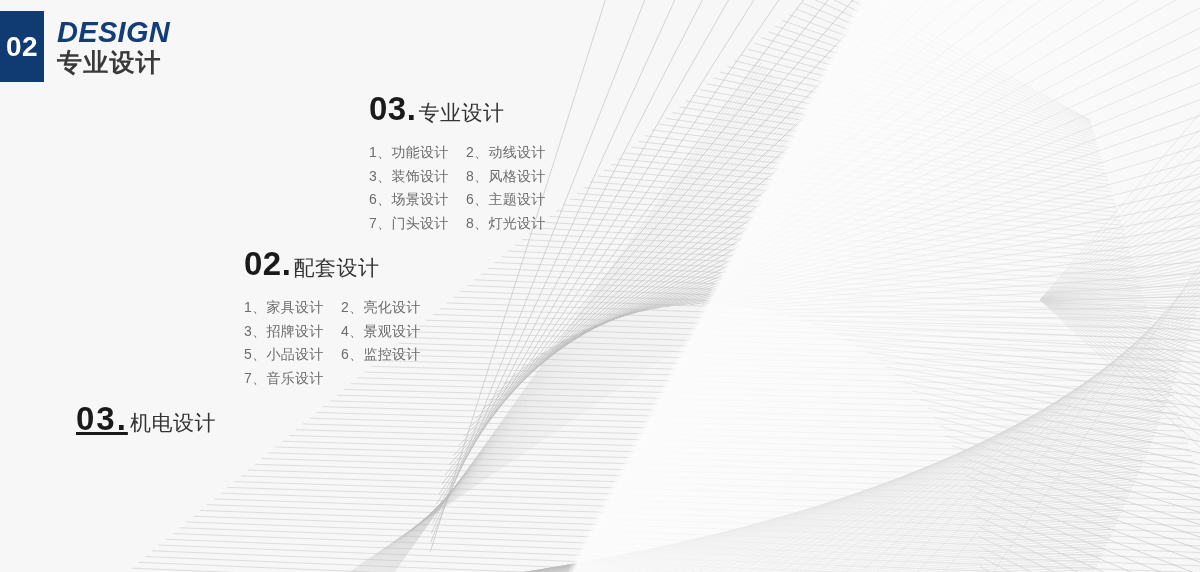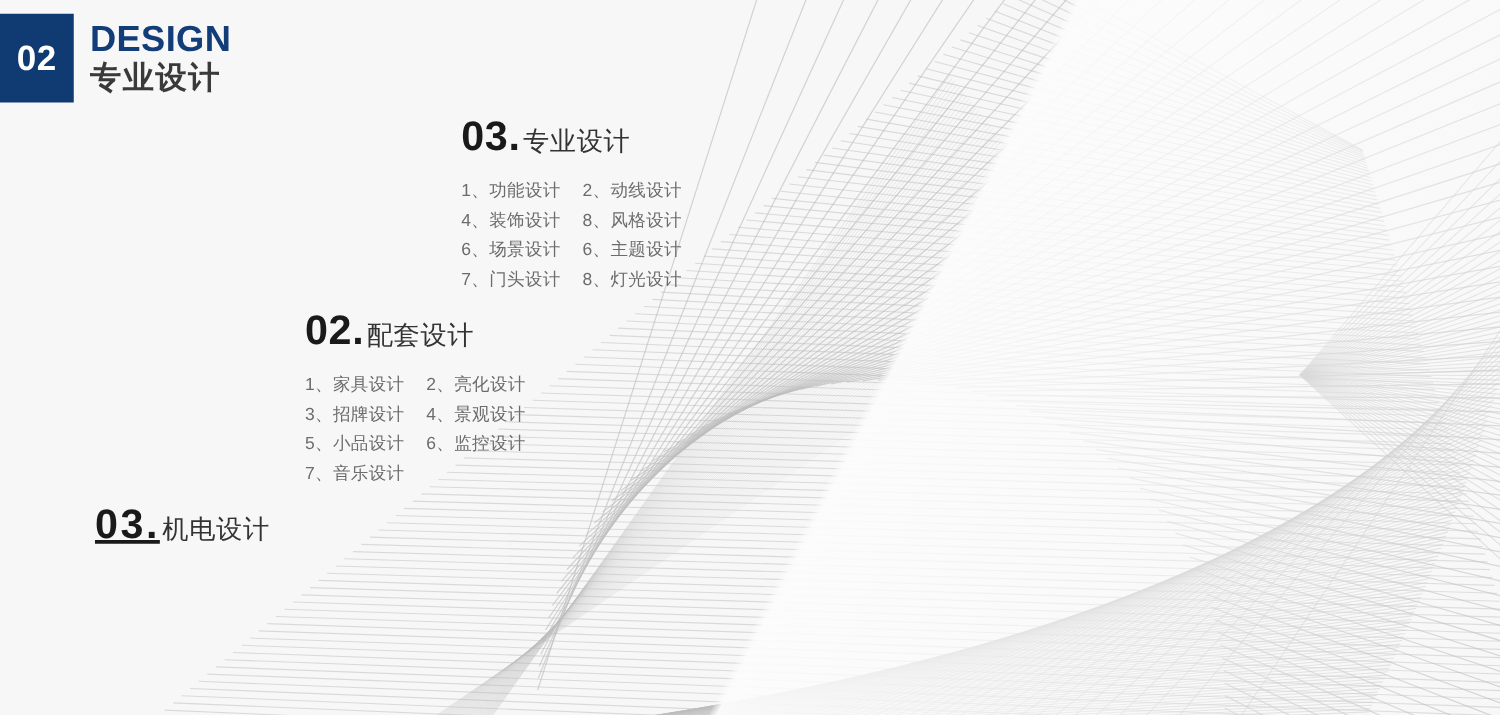--- a/index.html
+++ b/index.html
@@ -58,21 +58,21 @@
   
   #brand {
     position: absolute;
     left: 0;
     top: 11px;
     display: flex;
     align-items: stretch;
     z-index: 5;
   }
   #brand-badge {
-    width: 59px;
+    width: 44px;
     height: 71px;
     background: #103a72;
     display: flex;
     align-items: center;
     justify-content: center;
     flex: none;
   }
   #brand-badge-num {
     color: #ffffff;
     font-size: 28px;
@@ -85,20 +85,21 @@
     display: flex;
     flex-direction: column;
     justify-content: center;
   }
   #brand-en {
     color: #123d78;
     font-size: 29px;
     font-weight: bold;
     line-height: 1.05;
     letter-spacing: 0.3px;
+    font-style: italic;
   }
   #brand-cn {
     color: #3a3a3a;
     font-size: 25px;
     font-weight: bold;
     line-height: 1.12;
     letter-spacing: 1.2px;
     margin-top: 1px;
   }
 
@@ -580,21 +581,21 @@
     <div class="section-heading">
       <span class="section-num">03.</span>
       <span class="section-title">专业设计</span>
     </div>
     <div class="section-list">
         <div class="list-row">
           <span class="list-cell first">1、功能设计</span>
           <span class="list-cell">2、动线设计</span>
         </div>
         <div class="list-row">
-          <span class="list-cell first">4、装饰设计</span>
+          <span class="list-cell first">3、装饰设计</span>
           <span class="list-cell">8、风格设计</span>
         </div>
         <div class="list-row">
           <span class="list-cell first">6、场景设计</span>
           <span class="list-cell">6、主题设计</span>
         </div>
         <div class="list-row">
           <span class="list-cell first">7、门头设计</span>
           <span class="list-cell">8、灯光设计</span>
         </div>

